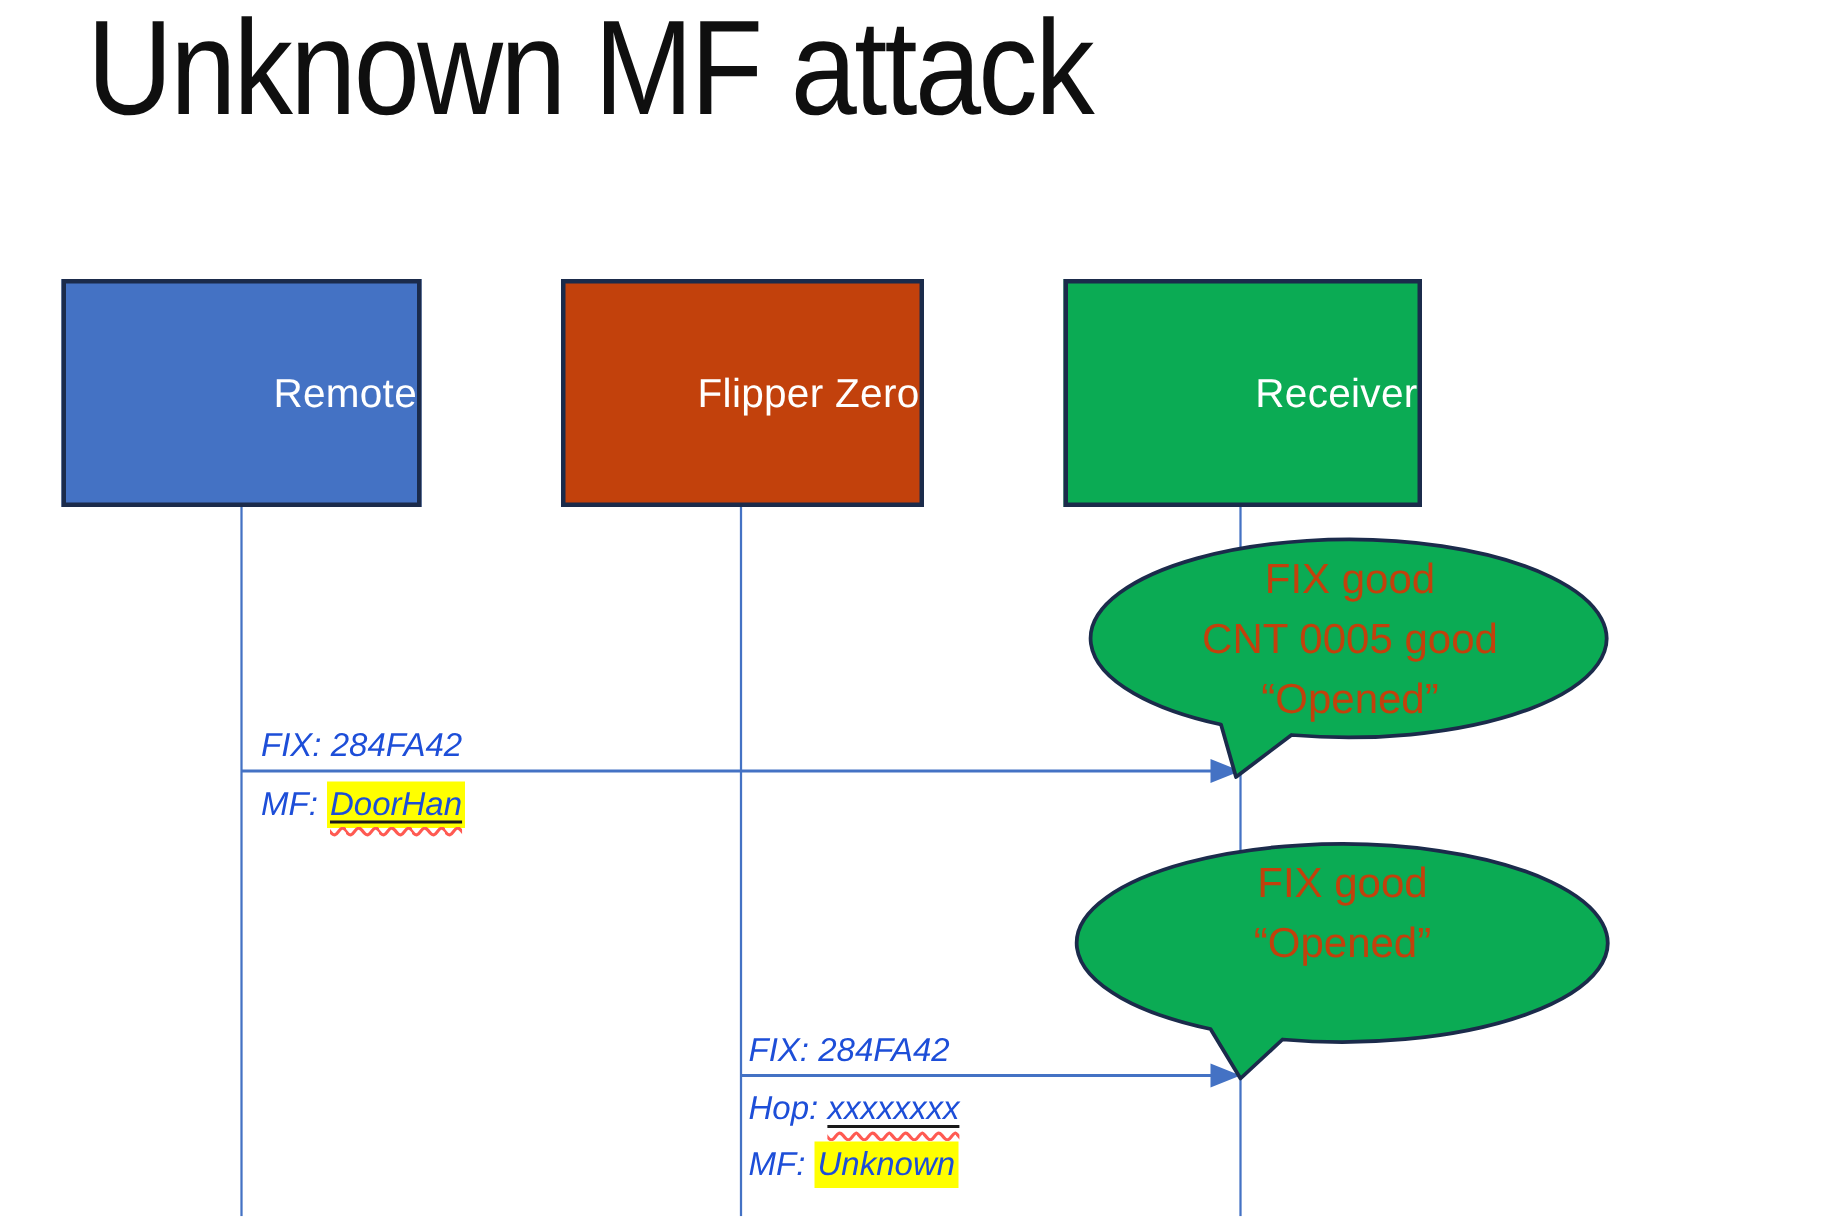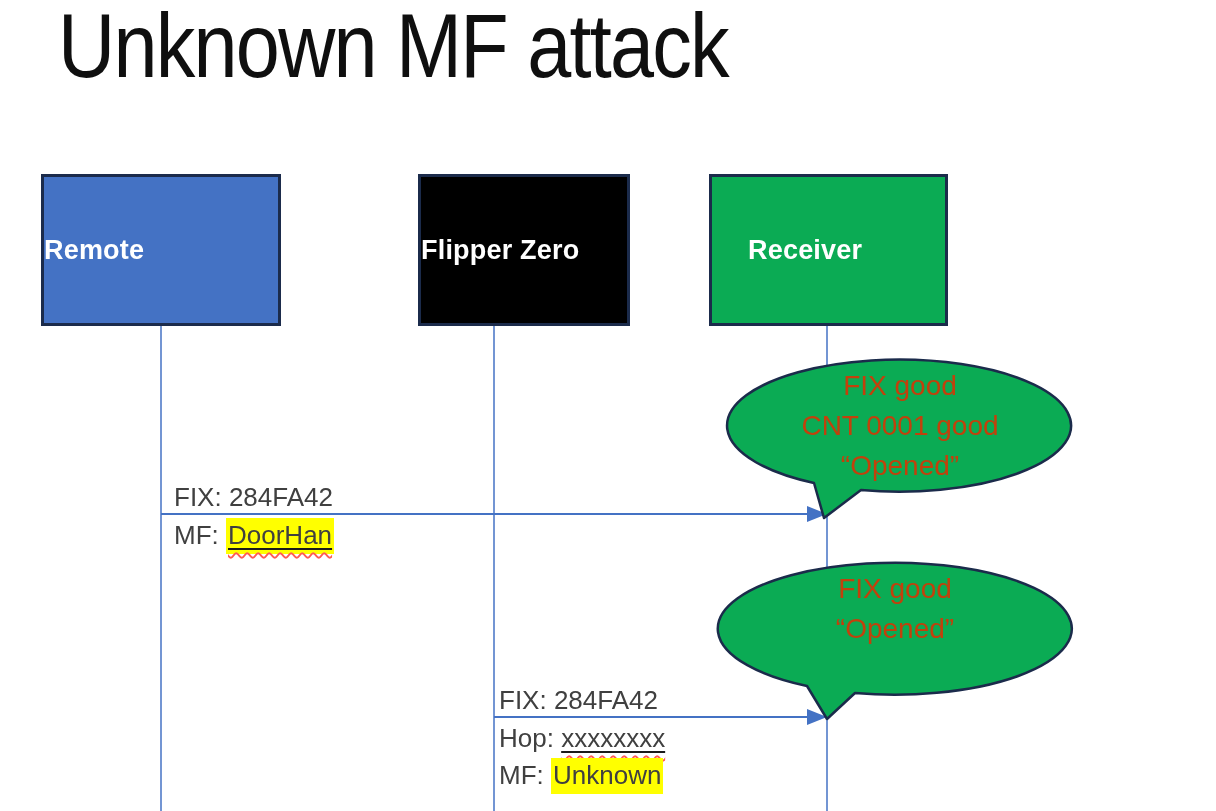--- a/index.html
+++ b/index.html
@@ -14,30 +14,30 @@
     position:absolute;left:58px;top:-4px;margin:0;
     font-size:90px;font-weight:300;letter-spacing:-2px;
     color:#0f0f0f;line-height:100px;white-space:nowrap;
     transform:scaleX(0.88);transform-origin:0 0;
   }
   .layer{position:absolute;left:0;top:0;}
   .z1{z-index:1;}
   .z2{z-index:2;}
   .z3{z-index:3;}
   .actor-box{
-    position:absolute;top:174px;height:152px;width:240px;
+    position:absolute;top:186px;height:152px;width:240px;
     border:3px solid #1b2b4b;box-sizing:border-box;
-    display:flex;align-items:center;justify-content:flex-start;font-weight:bold;
+    display:flex;align-items:center;justify-content:flex-end;
   }
   .actor-label{
     color:#ffffff;font-size:27px;letter-spacing:0.2px;
   }
   .msg{
-    position:absolute;color:#404040;font-size:26px;line-height:34px;
-    white-space:nowrap;z-index:4;
+    position:absolute;color:#1d4ed8;font-size:22px;line-height:34px;
+    white-space:nowrap;z-index:4;font-style:italic;
   }
   .msg-below .msg-line{line-height:37px;}
   .hl{background:#ffff00;padding:2px 2px 4px 2px;}
   .squig{
     text-decoration-line:underline;
     text-decoration-style:wavy;
     text-decoration-color:#ff5a52;
     text-decoration-thickness:2px;
     text-underline-offset:8px;
   }
@@ -68,35 +68,35 @@
     <line x1="161" y1="514" x2="810" y2="514" stroke-width="2" stroke="#4472C4"></line>
     <polygon points="827,514 807,506 807,522" fill="#4472C4"></polygon>
 
     <line x1="494" y1="717" x2="810" y2="717" stroke-width="2" stroke="#4472C4"></line>
     <polygon points="827,717 807,709 807,725" fill="#4472C4"></polygon>
   </svg>
 
   <div class="actor-box z2" style="left: 41px; background-color: rgb(68, 114, 196); border-color: rgb(27, 43, 75);">
     <span class="actor-label">Remote</span>
   </div>
-  <div class="actor-box z2" style="left: 374px; width: 212px; background-color: #000000; border-color: rgb(27, 43, 75); margin-left: 44px;">
+  <div class="actor-box z2" style="left: 374px; width: 242px; background-color: #c2410c; border-color: rgb(27, 43, 75);">
     <span class="actor-label">Flipper Zero</span>
   </div>
   <div class="actor-box z2" style="left: 709px; width: 239px; background-color: rgb(11, 171, 84); border-color: rgb(27, 43, 75); padding-left: 36px;">
     <span class="actor-label">Receiver</span>
   </div>
 
   <svg class="layer z3" width="1216" height="811" viewBox="0 0 1216 811">
     <path d="M 824 518 L 814 483 A 172 66 0 1 1 861 490 Z" stroke-width="2.5" stroke-linejoin="round" fill="#0BAB54" stroke="#1B2B4B"></path>
     <path d="M 827 719 L 807 686 A 177 66 0 1 1 855 693 Z" stroke-width="2.5" stroke-linejoin="round" fill="#0BAB54" stroke="#1B2B4B"></path>
   </svg>
 
   <div class="callout-text" style="left:728px;top:366px;width:344px;">
     <div>FIX good</div>
-    <div>CNT 0001 good</div>
+    <div>CNT 0005 good</div>
     <div>“Opened”</div>
   </div>
   <div class="callout-text" style="left:718px;top:569px;width:354px;">
     <div>FIX good</div>
     <div>“Opened”</div>
   </div>
 
   <div class="msg" style="left:174px;top:480px;">
     <span>FIX: 284FA42</span>
   </div>

